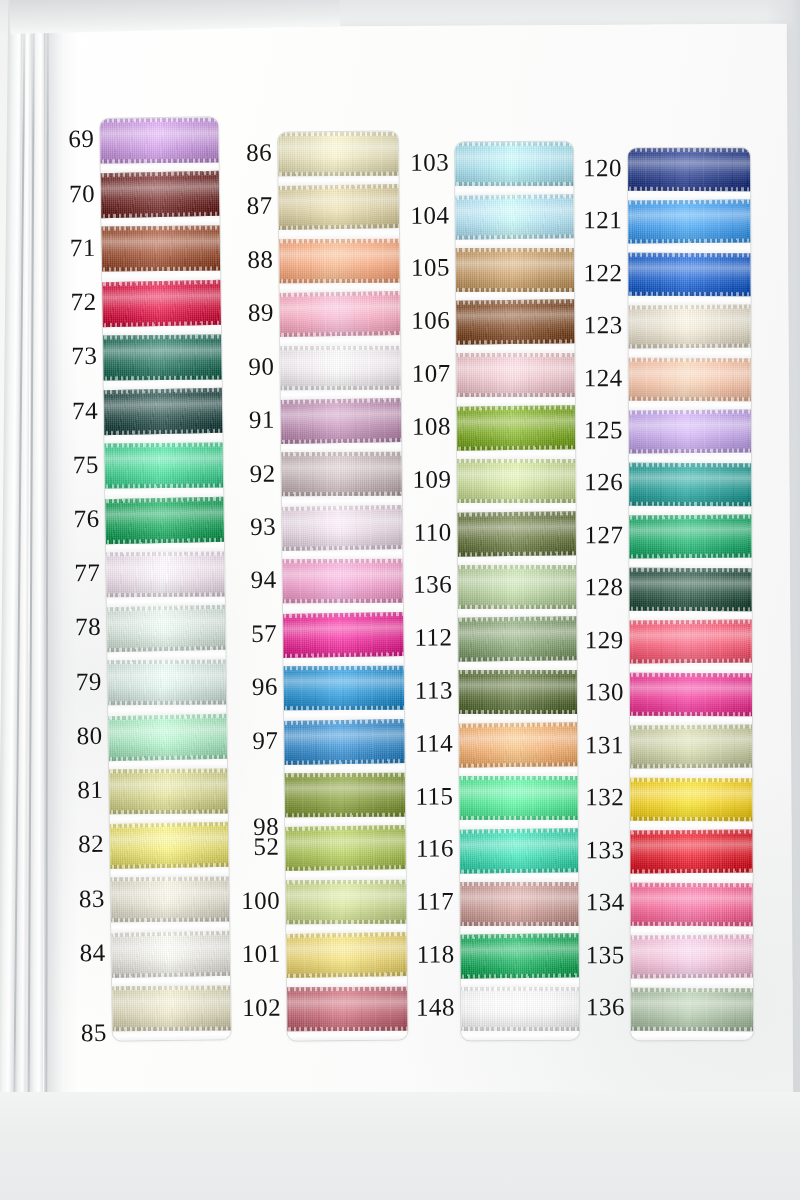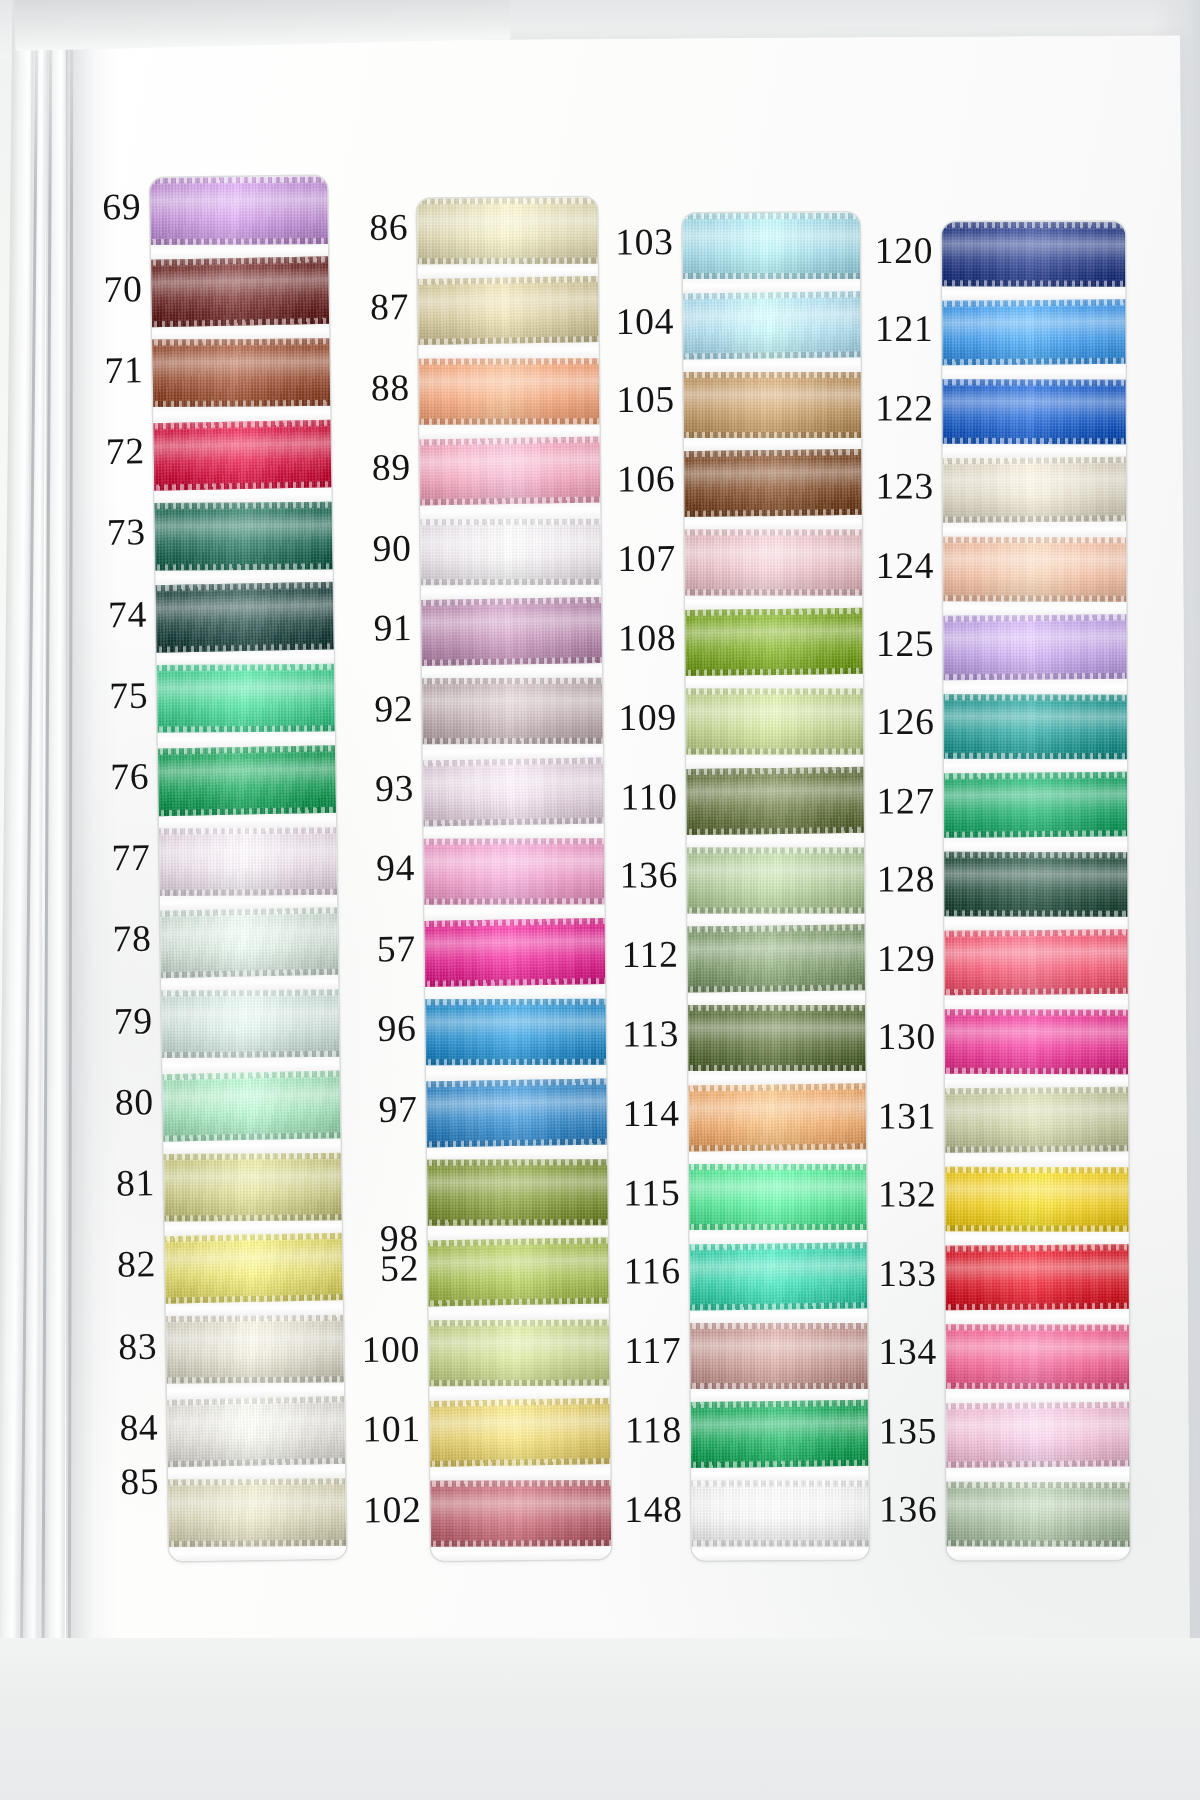--- a/index.html
+++ b/index.html
@@ -294,21 +294,21 @@
           <div class="lbl" style="top: 331.784px; right: 0px;">75</div>
           <div class="lbl" style="top: 386.019px; right: 0px;">76</div>
           <div class="lbl" style="top: 440.254px; right: 0px;">77</div>
           <div class="lbl" style="top: 494.49px; right: 0px;">78</div>
           <div class="lbl" style="top: 548.725px; right: 0px;">79</div>
           <div class="lbl" style="top: 602.96px; right: 0px;">80</div>
           <div class="lbl" style="top: 657.196px; right: 0px;">81</div>
           <div class="lbl" style="top: 711.431px; right: 0px;">82</div>
           <div class="lbl" style="top: 765.666px; right: 0px;">83</div>
           <div class="lbl" style="top: 819.901px; right: 0px;">84</div>
-          <div class="lbl" style="top: 856px; right: 0px;">85</div>
+          <div class="lbl" style="top: 900px; right: 0px;">85</div>
         </div>
       </div>
       <div class="col" style="left: 278px; top: 132px; width: 120px; height: 908px; transform: rotate(-0.6deg); transform-origin: 50% 0%;">
         <div class="strip" style="left: 0px; top: 0px; width: 120px; height: 908px;">
           <div class="gap" style="top: 44.0647px; height: 9.34706px;"></div>
           <div class="ribbon" title="86" style="top: 0px; height: 44.0647px; background: linear-gradient(95.4deg, rgb(214, 208, 166) 0%, rgb(230, 224, 182) 22%, rgb(255, 250, 208) 48%, rgb(230, 224, 182) 74%, rgb(210, 204, 162) 100%); transform: rotate(0.405deg) scaleX(1.07);">
             <div class="weave"></div>
             <div class="sheen"></div>
             <div class="selvedge-t"></div>
             <div class="selvedge-b"></div>

